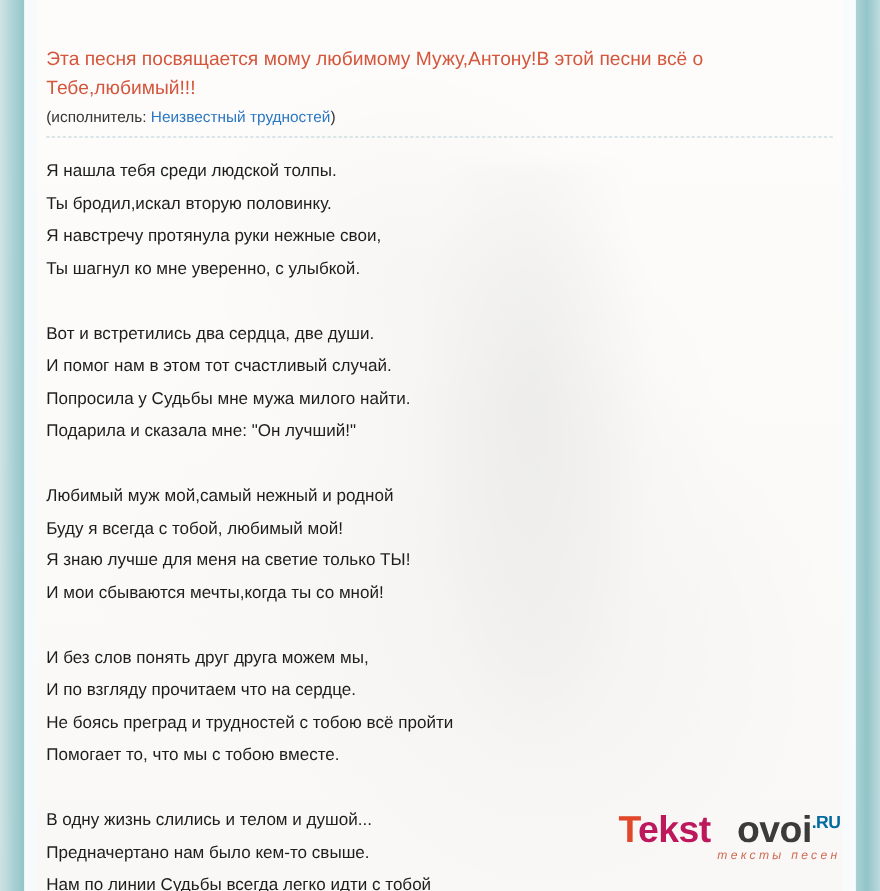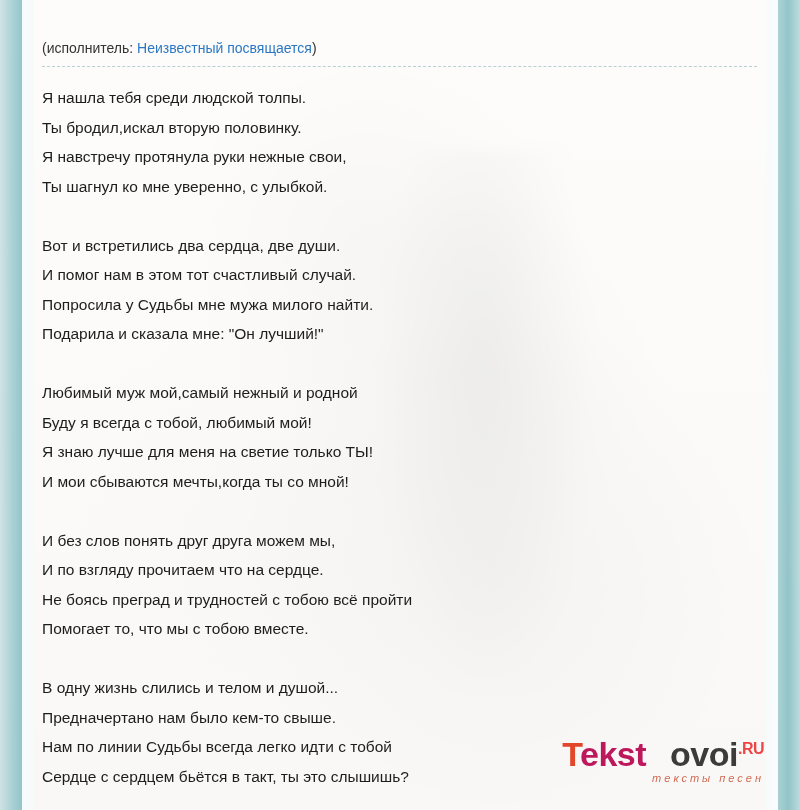--- a/index.html
+++ b/index.html
@@ -125,21 +125,21 @@
   }
   .logo-main {
     font-size: 34px;
     font-weight: bold;
     letter-spacing: -0.5px;
   }
   .logo-t { color: #e2472a; }
   .logo-ekst { color: #be185d; }
   .logo-ovoi { color: #3b3b3b; margin-left: 24px; }
   .logo-ru {
-    color: #ef4444;
+    color: #0369a1;
     font-size: 16px;
     font-weight: bold;
     vertical-align: super;
   }
   .logo-sub {
     margin-top: 2px;
     font-size: 11px;
     color: #d06a52;
     letter-spacing: 3px;
     font-style: italic;
@@ -156,24 +156,25 @@
     <div class="ribbon-inner"></div>
   </div>
   <div class="ribbon right">
     <div class="ribbon-inner"></div>
   </div>
 
   <div class="sheet"></div>
 
   <div class="content">
 
+    <h1 class="song-title">Эта песня посвящается мому любимому Мужу,Антону!В этой песни всё о Тебе,любимый!!!</h1>
 
     <div class="performer-line">
       <span>(исполнитель:</span>
-      <a href="#" class="performer-link">Неизвестный посвящается</a><span>)</span>
+      <a href="#" class="performer-link">Неизвестный трудностей</a><span>)</span>
     </div>
 
     <div class="lyrics">Я нашла тебя среди людской толпы.
 Ты бродил,искал вторую половинку.
 Я навстречу протянула руки нежные свои,
 Ты шагнул ко мне уверенно, с улыбкой.
 
 Вот и встретились два сердца, две души.
 И помог нам в этом тот счастливый случай.
 Попросила у Судьбы мне мужа милого найти.

